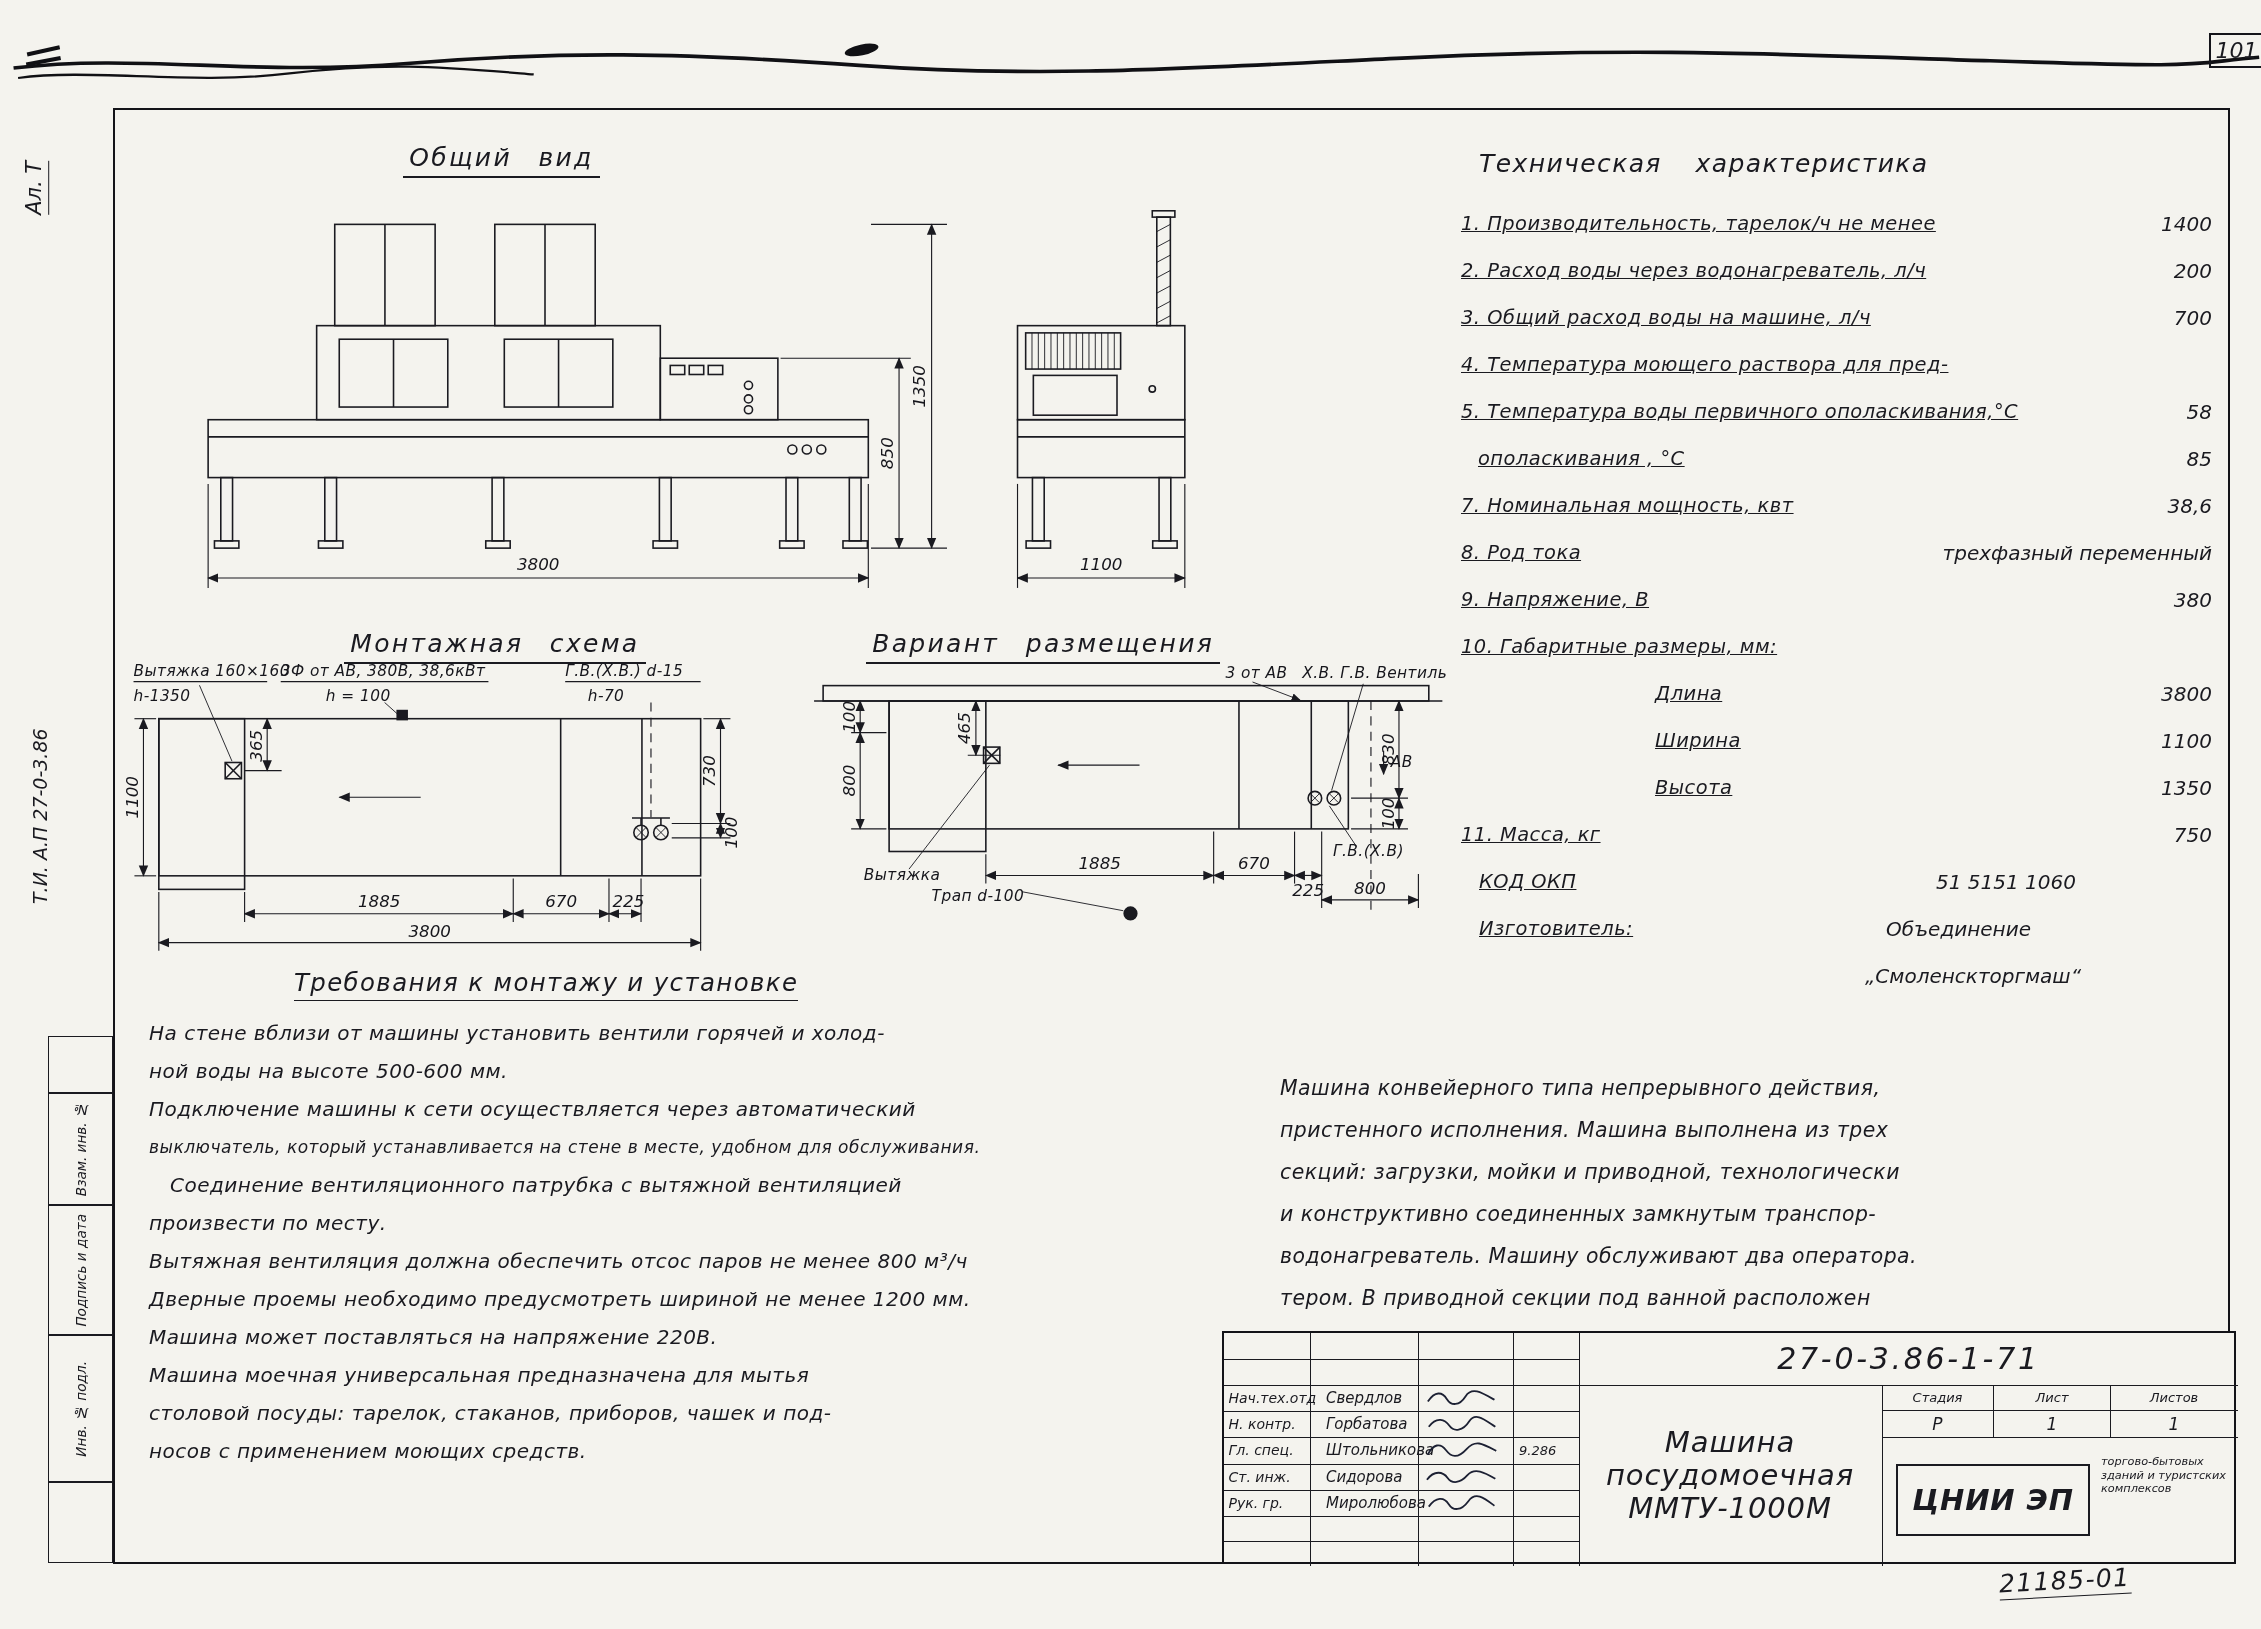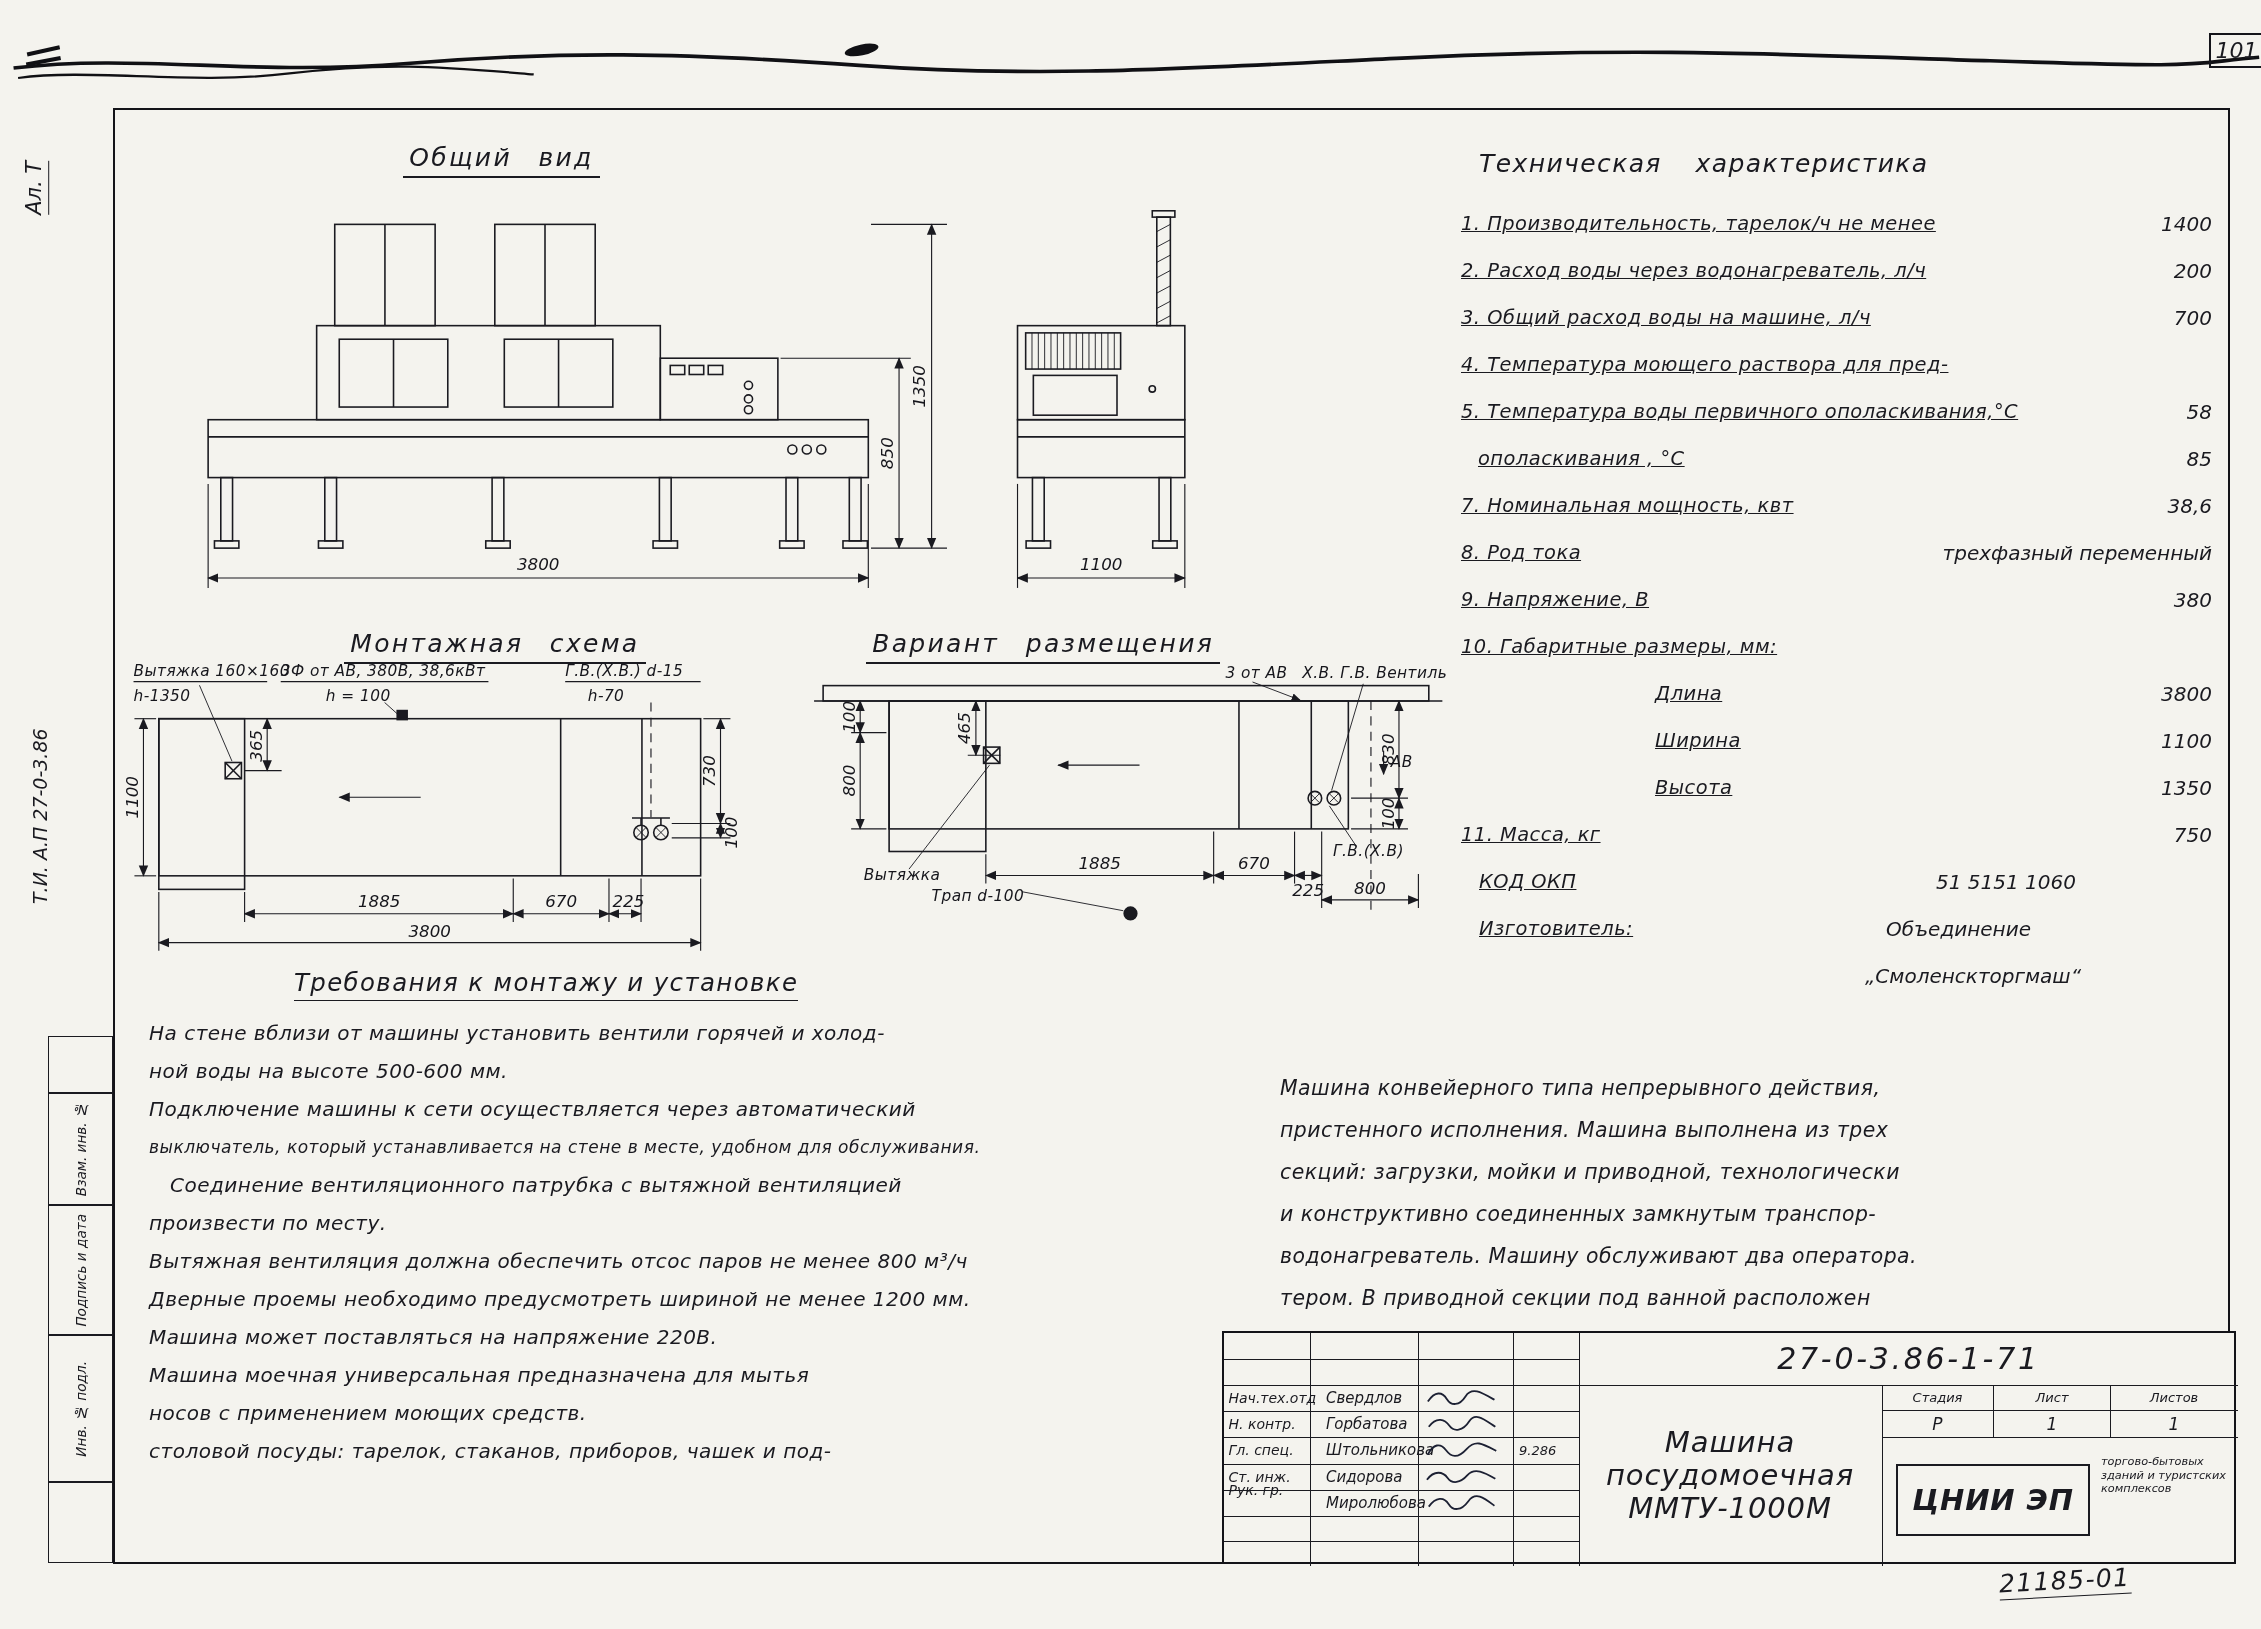--- a/index.html
+++ b/index.html
@@ -423,22 +423,22 @@
   <div class="rline">На стене вблизи от машины установить вентили горячей и холод-</div>
   <div class="rline">ной воды на высоте  500-600 мм.</div>
   <div class="rline">Подключение машины к сети  осуществляется через автоматический</div>
   <div class="rline small">выключатель, который устанавливается на стене в месте, удобном для обслуживания.</div>
   <div class="rline indent">Соединение вентиляционного патрубка с вытяжной  вентиляцией</div>
   <div class="rline">произвести  по месту.</div>
   <div class="rline">Вытяжная вентиляция  должна обеспечить отсос паров не менее 800 м³/ч</div>
   <div class="rline">Дверные проемы необходимо предусмотреть шириной не менее 1200 мм.</div>
   <div class="rline">Машина  может поставляться на напряжение  220В.</div>
   <div class="rline">Машина моечная универсальная  предназначена для мытья</div>
+  <div class="rline">столовой  посуды: тарелок, стаканов, приборов, чашек и под-</div>
   <div class="rline">носов с применением  моющих средств.</div>
-  <div class="rline">столовой  посуды: тарелок, стаканов, приборов, чашек и под-</div>
 </div>
 
 <div class="desc">
   <div class="dline">Машина конвейерного типа непрерывного действия,</div>
   <div class="dline">пристенного исполнения. Машина выполнена из трех</div>
   <div class="dline">секций: загрузки, мойки и приводной, технологически</div>
   <div class="dline">и конструктивно соединенных замкнутым транспор-</div>
   <div class="dline">водонагреватель. Машину обслуживают два оператора.</div>
   <div class="dline">тером.  В приводной секции под ванной расположен</div>
 </div>
@@ -493,21 +493,21 @@
 
   <div class="cell role" style="top:131px;">Ст. инж.</div>
   <div class="cell name" style="top:131px;">Сидорова</div>
   <div class="cell sig" style="top:131px;">
       <svg class="squig" width="77" height="18" viewBox="0 0 170 40">
         <path d="M6 26 C 22 4, 42 8, 52 22 S 80 34, 96 16 S 134 10, 158 24"></path>
       </svg>
     </div>
   <div class="cell date" style="top:131px;"></div>
 
-  <div class="cell role" style="top:144px;">Рук. гр.</div>
+  <div class="cell role" style="top:157px;">Рук. гр.</div>
   <div class="cell name" style="top:157px;">Миролюбова</div>
   <div class="cell sig" style="top:157px;">
       <svg class="squig" width="77" height="18" viewBox="0 0 170 40">
         <path d="M10 28 C 26 6, 44 6, 54 22 S 82 38, 98 16 S 132 8, 156 26"></path>
       </svg>
     </div>
   <div class="cell date" style="top:157px;"></div>
 
   <div class="tb-title">
     <span>Машина</span>

